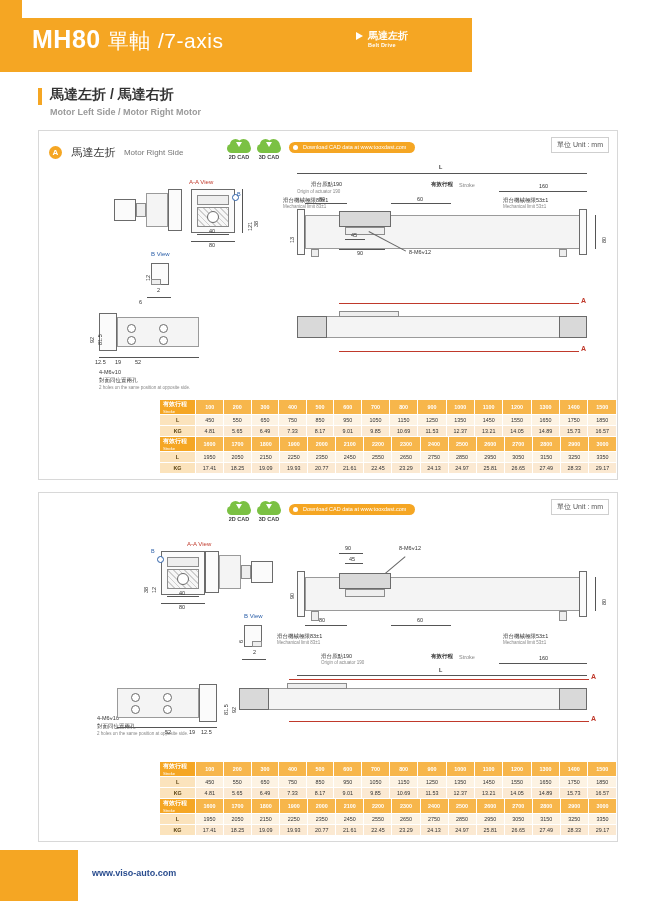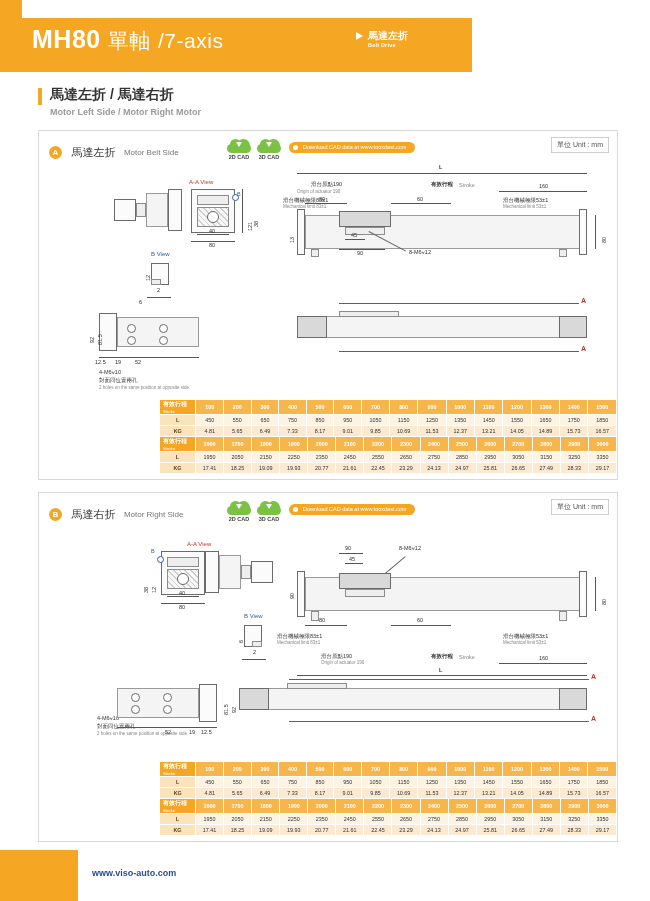--- a/index.html
+++ b/index.html
@@ -160,21 +160,21 @@
   <div class="cn">馬達左折 / 馬達右折</div>
   <div class="en">Motor Left Side / Motor Right Motor</div>
 </div>
 
 <div class="panel" id="panelA">
   <div class="unit-label">單位 Unit : mm</div>
 
   <div class="panel-head">
     <span class="badge">A</span>
     <span class="cn">馬達左折</span>
-    <span class="en">Motor Belt Side</span>
+    <span class="en">Motor Right Side</span>
   </div>
 
   <div class="cadbtn" style="left:188px;">
     <div class="cloud">
       <div class="c1"></div>
         <div class="c2"></div>
         <div class="c3"></div>
         <div class="arw"></div>
     </div>
     <div class="lbl">2D CAD</div>
@@ -406,25 +406,20 @@
       <td class="val alt">28.33</td>
       <td class="val alt">29.17</td>
     </tr>
   </tbody>
     </table>
 </div>
 
 <div class="panel" id="panelB">
   <div class="unit-label">單位 Unit : mm</div>
 
-  <div class="panel-head">
-    <span class="badge">B</span>
-    <span class="cn">馬達右折</span>
-    <span class="en">Motor Right Side</span>
-  </div>
 
   <div class="cadbtn" style="left:188px;">
     <div class="cloud">
       <div class="c1"></div>
         <div class="c2"></div>
         <div class="c3"></div>
         <div class="arw"></div>
     </div>
     <div class="lbl">2D CAD</div>
   </div>

